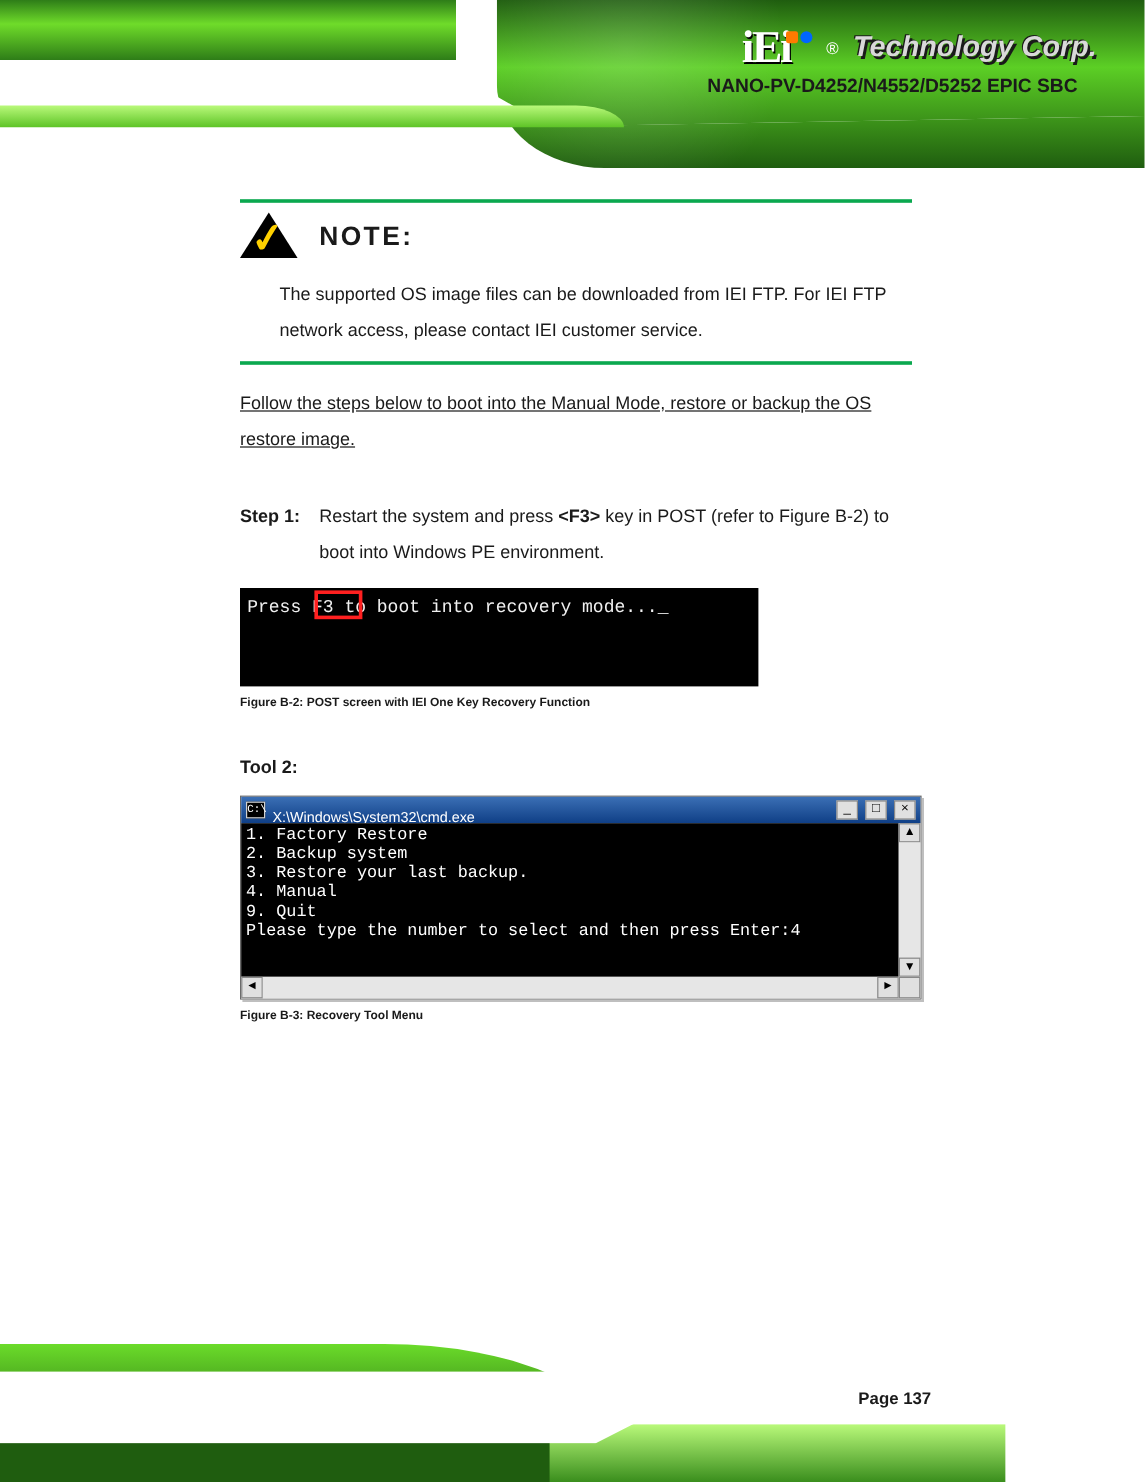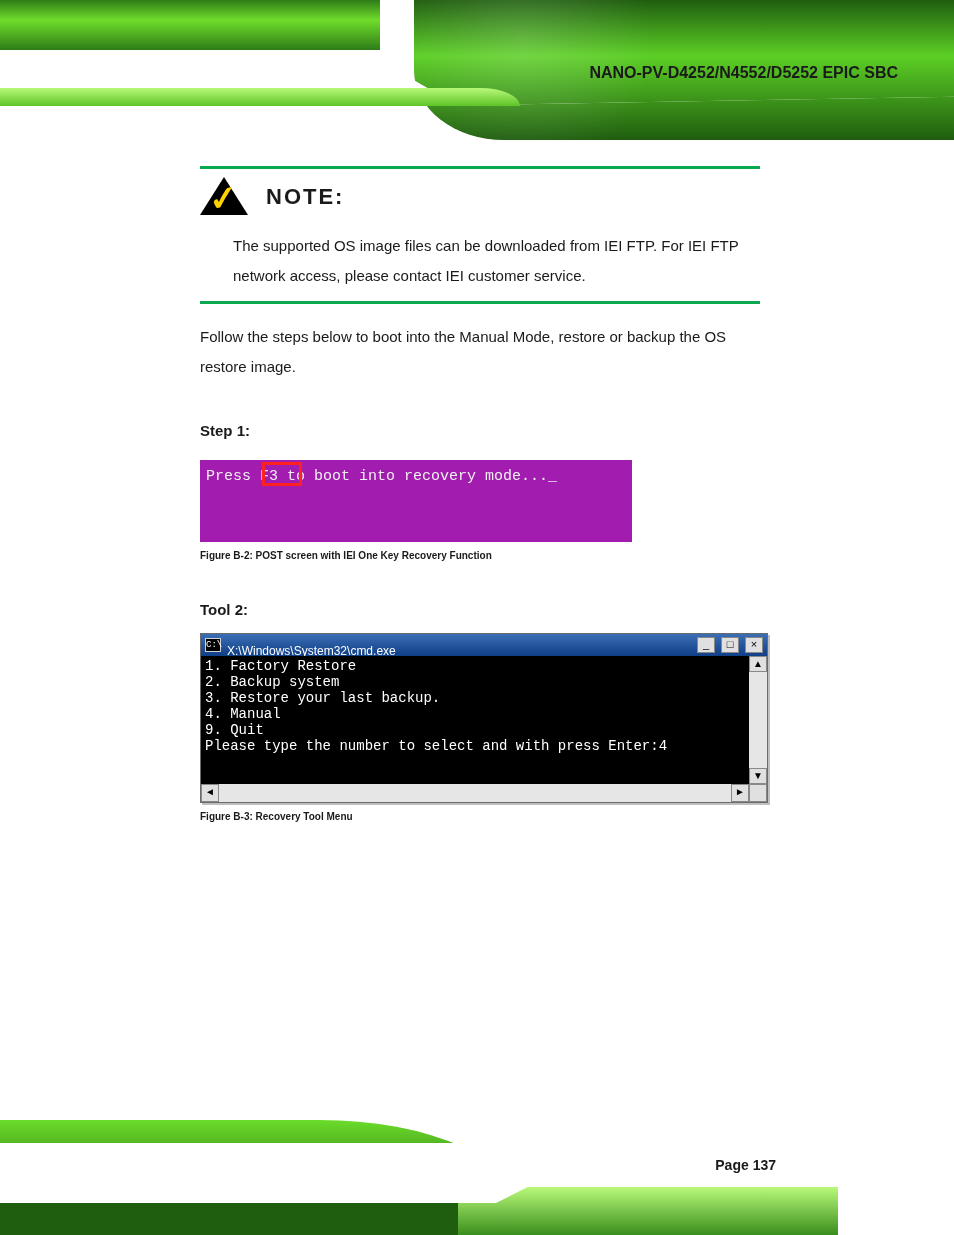--- a/index.html
+++ b/index.html
@@ -81,31 +81,31 @@
     position: absolute; top: 1px; left: 9px; font-size: 34px; color: #ffd100; font-weight: bold;
     transform: rotate(-6deg);
   }
   .note-label {
     font-size: 22px; font-weight: bold; letter-spacing: 2px; color: #1a1a1a;
   }
   .note-body, .p {
     font-size: 15px; line-height: 2; color: #1a1a1a;
   }
   .note-body { margin-bottom: 10px; margin-left: 33px; }
-  .section-para { margin: 18px 0 25px; }
+  .section-para { margin: 18px 0 25px; text-decoration: underline; }
   .step-block { margin: 10px 0 6px; }
   .step-row { display: flex; gap: 14px; margin-top: 34px; }
   .step-num { min-width: 52px; white-space: nowrap; }
   .bold { font-weight: bold; }
 
   
   .shot1 {
     margin: 14px 0 6px;
     width: 432px; height: 82px;
-    background: #a21caf;
+    background: #000000;
     position: relative;
     font-family: 'Courier New', monospace;
     color: #f0f0f0;
     text-decoration: underline;
   }
   .shot1 .line {
     position: absolute; top: 8px; left: 6px; font-size: 15px; letter-spacing: 0px; white-space: nowrap;
   }
   .shot1 .f3box {
     position: absolute; top: 2px; left: 62px; width: 40px; height: 24px;
@@ -190,20 +190,27 @@
   }
 </style>
 </head>
 <body>
 
 <div class="top-banner">
   <div class="pcb-strip-top-left"></div>
   <div class="pcb-strip-top-right"></div>
   <div class="swoosh-white"></div>
   <div class="top-thin-green"></div>
+  <div class="logo-group">
+    <span class="logo-iei">
+      <span>iEi</span><span class="logo-dot"></span><span class="logo-dot2"></span>
+    </span>
+    <span class="logo-reg">®</span>
+    <span class="logo-text">Technology Corp.</span>
+  </div>
   <div class="header-product">NANO-PV-D4252/N4552/D5252 EPIC SBC</div>
 </div>
 
 <div class="content">
 
   <div class="rule"></div>
 
   <div class="note-row">
     <div class="note-icon">
       <div class="tri"></div>
@@ -214,20 +221,23 @@
 
   <div class="note-body">The supported OS image files can be downloaded from IEI FTP. For IEI FTP network access, please contact IEI customer service.</div>
 
   <div class="rule"></div>
 
   <p class="p section-para">Follow the steps below to boot into the Manual Mode, restore or backup the OS restore image.</p>
 
   <div class="step-block">
     <div class="p step-row">
       <span class="bold step-num">Step 1:</span>
+      <span>
+        <span>Restart the system and press </span><span class="bold">&lt;F3&gt;</span><span> key in POST (refer to Figure B-2) to boot into Windows PE environment.</span>
+      </span>
     </div>
   </div>
 
   <div class="shot1">
     <div class="line">Press F3 to boot into recovery mode..._</div>
     <div class="f3box"></div>
   </div>
   <div class="fig-caption">Figure B-2: POST screen with IEI One Key Recovery Function</div>
 
   <div class="step-block">
@@ -243,21 +253,21 @@
       <div class="winbtn">_</div>
       <div class="winbtn">□</div>
       <div class="winbtn">×</div>
     </div>
     <div class="cmd-body-wrap">
       <div class="cmd-body"><span>1. Factory Restore</span>
 <span>2. Backup system</span>
 <span>3. Restore your last backup.</span>
 <span>4. Manual</span>
 <span>9. Quit</span>
-<span>Please type the number to select and with press Enter:4</span></div>
+<span>Please type the number to select and then press Enter:4</span></div>
       <div class="vscroll">
         <div class="arr">▲</div>
         <div class="track"></div>
         <div class="arr">▼</div>
       </div>
     </div>
     <div class="hscroll">
       <div class="arr">◄</div>
       <div class="track"></div>
       <div class="arr">►</div>

